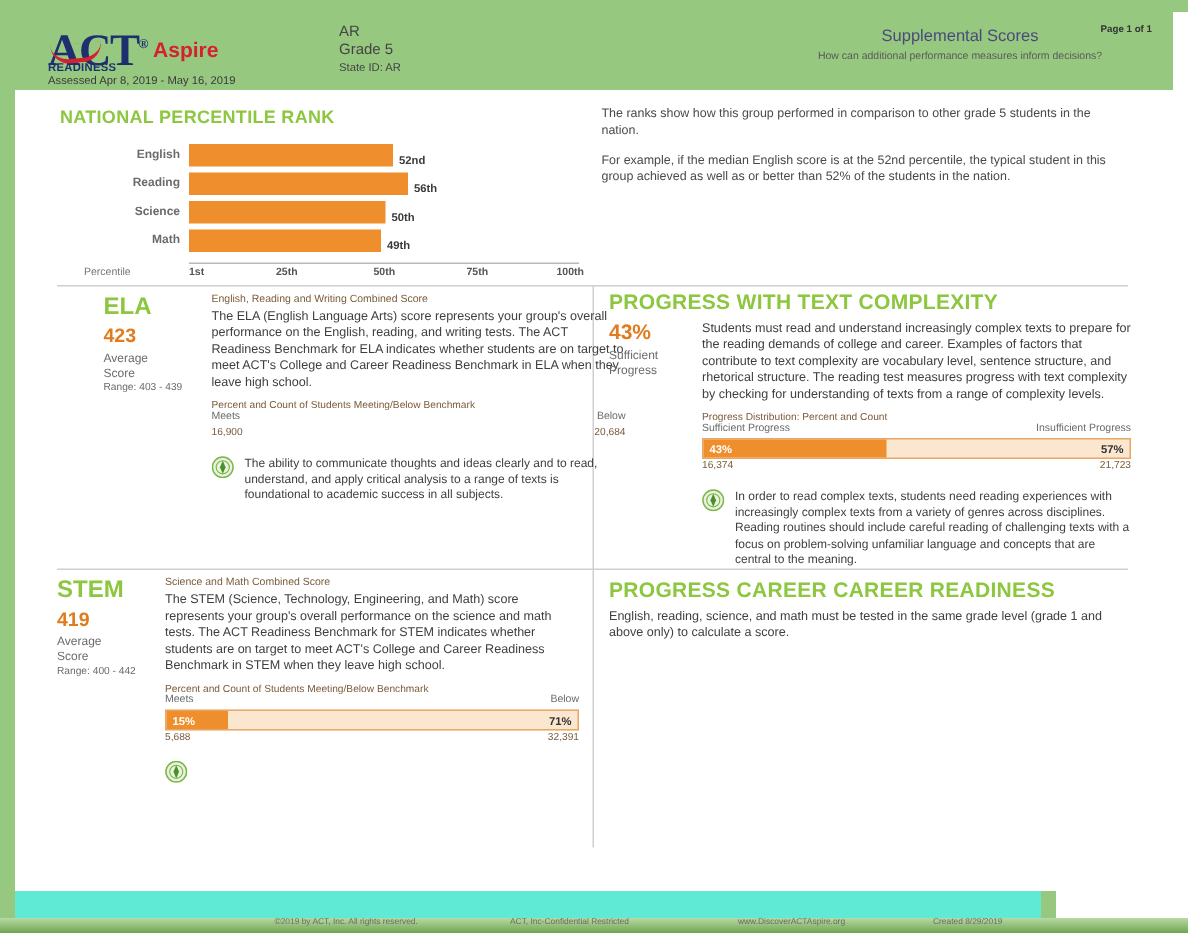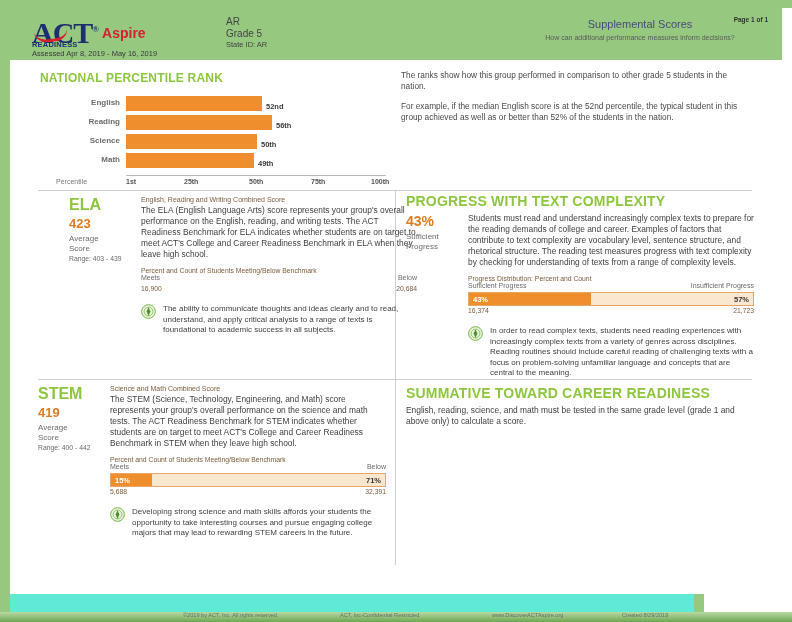--- a/index.html
+++ b/index.html
@@ -316,28 +316,27 @@
             <span class="r">32,391</span>
           </div>
           <div class="callout">
             <span class="ic">
               <svg width="15" height="15" viewBox="0 0 24 24">
                 <circle cx="12" cy="12" r="11" fill="#e9f2dd" stroke="#7ab648" stroke-width="1.6"></circle>
                 <circle cx="12" cy="12" r="7" fill="none" stroke="#7ab648" stroke-width="1.2"></circle>
                 <polygon points="12,5 15,12 12,19 9,12" fill="#4a8f2f"></polygon>
               </svg>
             </span>
-            <span>Developing strong science and math skills affords your students the opportunity to take interesting courses and pursue engaging college majors that may lead to rewarding STEM careers in the future.</span>
           </div>
         </div>
       </div>
     </div>
 
     <div style="position:absolute;left:396px;top:325px;width:348px;">
-      <div class="sec-title" style="font-size:14px;">SUMMATIVE TOWARD CAREER READINESS</div>
+      <div class="sec-title" style="font-size:14px;">PROGRESS CAREER CAREER READINESS</div>
       <div class="blk-body" style="margin-top:4px;">English, reading, science, and math must be tested in the same grade level (grade 1 and above only) to calculate a score.</div>
     </div>
 
   </div>
 
   <div class="footer">
     <span class="foot-item" style="left:183px;">©2019 by ACT, Inc. All rights reserved.</span>
     <span class="foot-item" style="left:340px;">ACT, Inc-Confidential Restricted</span>
     <span class="foot-item" style="left:492px;">www.DiscoverACTAspire.org</span>
     <span class="foot-item" style="left:622px;">Created 8/29/2019</span>

